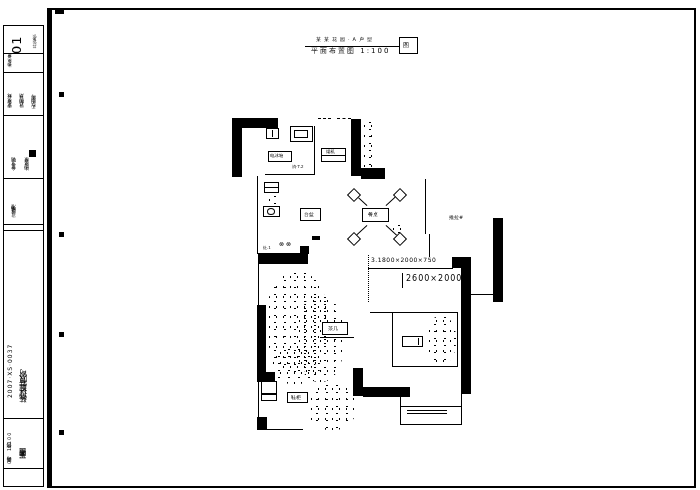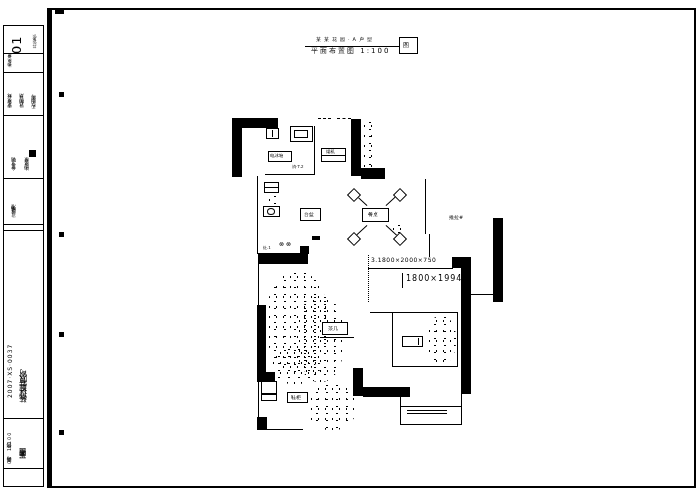--- a/index.html
+++ b/index.html
@@ -134,21 +134,21 @@
   <div class="diag" style="left:384px;top:230px;width:15px;transform:rotate(42deg);"></div>
   <div class="diamond" style="left:349px;top:190px;width:8px;height:8px;"></div>
   <div class="diamond" style="left:395px;top:190px;width:8px;height:8px;"></div>
   <div class="diamond" style="left:349px;top:234px;width:8px;height:8px;"></div>
   <div class="diamond" style="left:395px;top:234px;width:8px;height:8px;"></div>
   <div class="box" style="left:362px;top:208px;width:27px;height:14px;"></div>
   <div class="txt" style="left:368px;top:212px;font-size:5px;">餐桌</div>
   <div class="speck" style="left:390px;top:224px;width:16px;height:14px;"></div>
 
   <div class="txt" style="left:371px;top:257px;font-size:6px;letter-spacing:0.5px;">3.1800×2000×750</div>
-  <div class="txt" style="left:406px;top:275px;font-size:8px;letter-spacing:1px;">1800×1994</div>
+  <div class="txt" style="left:406px;top:275px;font-size:8px;letter-spacing:1px;">2600×2000</div>
   <div class="txt" style="left:449px;top:215px;font-size:5px;">推拉#</div>
   <div class="box" style="left:392px;top:312px;width:66px;height:55px;"></div>
   <div class="box" style="left:402px;top:336px;width:21px;height:11px;"></div>
   <div class="ln" style="left:418px;top:338px;width:1px;height:7px;"></div>
   <div class="speck blob" style="left:426px;top:316px;width:30px;height:48px;"></div>
 
   <div class="speck blob" style="left:266px;top:272px;width:62px;height:100px;"></div>
   <div class="speck blob" style="left:296px;top:296px;width:48px;height:86px;"></div>
   <div class="speck blob" style="left:270px;top:348px;width:50px;height:36px;"></div>
   <div class="speck blob" style="left:308px;top:384px;width:48px;height:46px;"></div>

